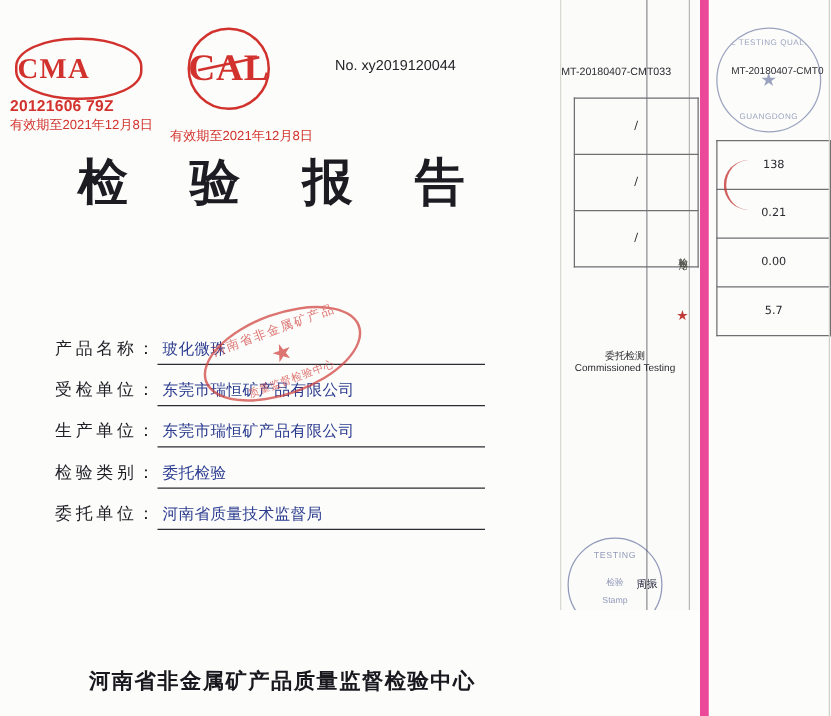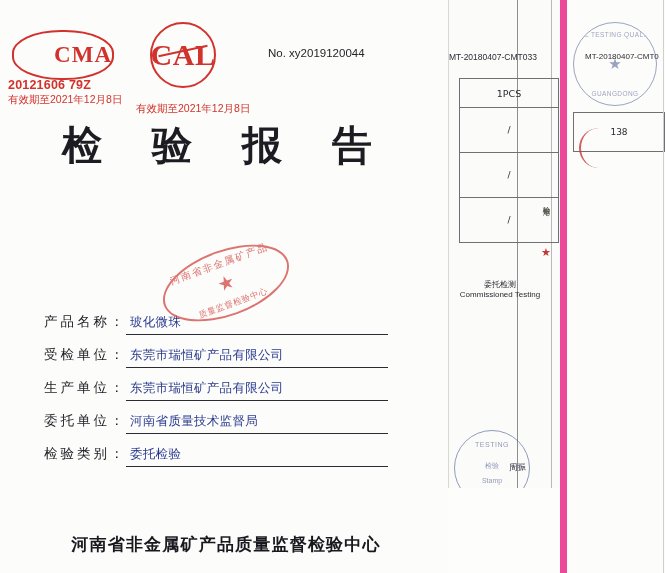--- a/index.html
+++ b/index.html
@@ -45,21 +45,21 @@
   
   .cma-mark {
     position: absolute;
     left: 12px; top: 16px;
     width: 98px; height: 46px;
     border: 2.5px solid #d2322d;
     border-radius: 49px / 23px;
     color: #d2322d;
     display: flex;
     align-items: center;
-    justify-content: flex-end;
+    justify-content: flex-start;
     letter-spacing: 1px;
     font-weight: bold;
     font-size: 23px;
     font-family: "Liberation Serif", serif;
   }
   .cma-code {
     position: absolute;
     left: 8px; top: 64px;
     color: #d2322d;
     font-size: 12.5px;
@@ -140,21 +140,20 @@
     letter-spacing: 18px;
     color: #1c1c22;
     text-align: center;
   }
 
   
   .fields {
     position: absolute;
     left: 44px; top: 268px;
     width: 360px;
-    margin-top: 43px;
   }
   .field-row {
     position: relative;
     height: 33px;
   }
   .field-label {
     position: absolute;
     left: 0; top: 2px;
     font-size: 13.5px;
     color: #1d1d24;
@@ -438,27 +437,27 @@
         <span class="field-label">受检单位：</span>
         <span class="field-value">东莞市瑞恒矿产品有限公司</span>
         <span class="field-underline"></span>
       </div>
       <div class="field-row">
         <span class="field-label">生产单位：</span>
         <span class="field-value">东莞市瑞恒矿产品有限公司</span>
         <span class="field-underline"></span>
       </div>
       <div class="field-row">
+        <span class="field-label">检验类别：</span>
+        <span class="field-value">委托检验</span>
+        <span class="field-underline"></span>
+      </div>
+      <div class="field-row">
         <span class="field-label">委托单位：</span>
         <span class="field-value">河南省质量技术监督局</span>
-        <span class="field-underline"></span>
-      </div>
-      <div class="field-row">
-        <span class="field-label">检验类别：</span>
-        <span class="field-value">委托检验</span>
         <span class="field-underline"></span>
       </div>
     </div>
 
     <div class="seal-oval">
       <div class="ring"></div>
       <div class="arc-top">河南省非金属矿产品</div>
       <div class="star">★</div>
       <div class="arc-bottom">质量监督检验中心</div>
     </div>
@@ -467,23 +466,20 @@
   </div>
 
   <div class="mid-page">
     <div class="mid-vline"></div>
     <div class="mid-vline2"></div>
 
     <div class="mid-head">MT-20180407-CMT033</div>
 
     <table class="mid-table">
       <tbody>
-          <tr>
-        <td class="first">1PCS</td>
-      </tr>
       <tr>
         <td>/</td>
       </tr>
       <tr>
         <td>/</td>
       </tr>
       <tr>
         <td>/</td>
       </tr>
     </tbody>
@@ -515,20 +511,29 @@
       <div class="rt" style="top:8px;">CAL TESTING QUALITY</div>
       <div class="star">★</div>
       <div class="rt" style="bottom:8px;">GUANGDONG</div>
     </div>
 
     <table class="right-table">
       <tbody>
           <tr>
         <td>138</td>
       </tr>
+      <tr>
+        <td>0.21</td>
+      </tr>
+      <tr>
+        <td>0.00</td>
+      </tr>
+      <tr>
+        <td>5.7</td>
+      </tr>
     </tbody>
       </table>
 
     <div class="right-red-arc"></div>
     <div class="right-edge"></div>
   </div>
 
 </div>
 
 </body></html>

